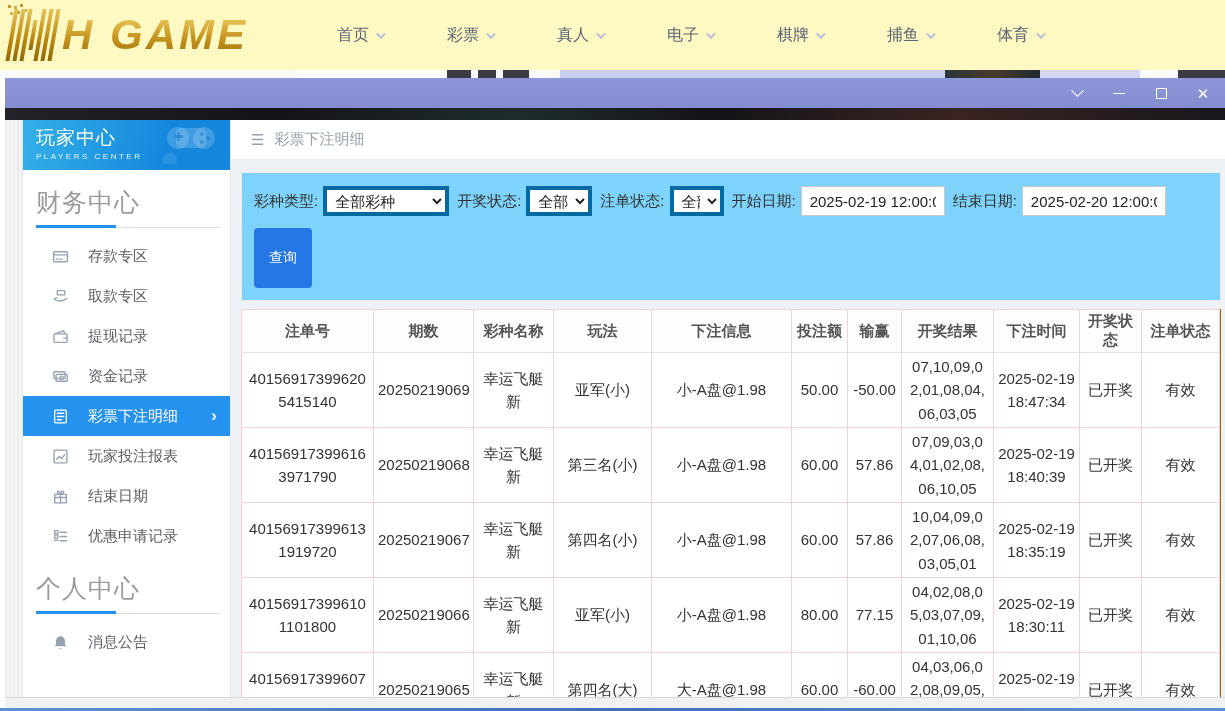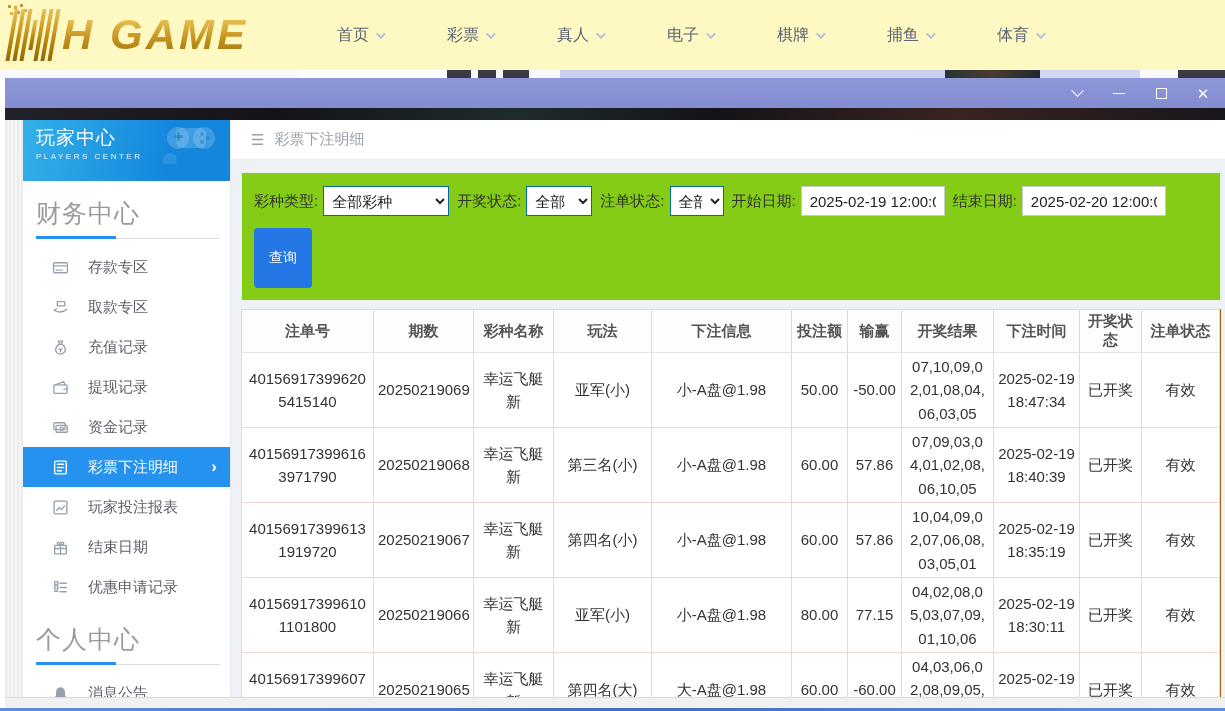--- a/index.html
+++ b/index.html
@@ -51,21 +51,21 @@
 
   .banner-strip { position:absolute; left:0; top:30px; width:100%; height:12px;
     background:linear-gradient(90deg,#23222a,#141318 22%,#1f2c2e 42%,#141318 58%,#3a2421 78%,#18161c); }
 
   .win-body { position:absolute; left:0; top:42px; width:100%; height:577px; display:flex; overflow:hidden; }
   .gutter { width:18px; height:100%;
     background:repeating-linear-gradient(90deg,#ececec 0 2px,#f5f5f5 2px 4px); }
 
   
   .sidebar { width:208px; height:100%; background:#fff; border-right:1px solid #e8e8e8; overflow:hidden; }
-  .sb-header { position:relative; height:61px; overflow:hidden; padding:5px 0 14px 13px;
+  .sb-header { position:relative; height:50px; overflow:hidden; padding:5px 0 14px 13px;
     background:linear-gradient(100deg,#33b0e8,#1487dd 70%); }
   .sb-title { color:#fff; font-size:19px; letter-spacing:1px; }
   .sb-sub { color:#eaf6ff; font-size:8px; letter-spacing:2.5px; margin-top:1px; }
   .sb-pad { position:absolute; right:6px; top:2px; opacity:.8; }
   .sb-sec-title { margin:16px 10px 6px 13px; font-size:25px; color:#9b9b9b; letter-spacing:1px; }
   .sb-underline { position:relative; height:3px; margin:0 10px 8px 13px; }
   .sb-underline::after { content:""; position:absolute; left:0; right:0; bottom:0; border-bottom:1px solid #ddd; }
   .sb-underline::before { content:""; position:absolute; left:0; top:0; width:80px; height:3px; background:#2492ee; z-index:1; }
   .side-item { position:relative; height:40px; display:flex; align-items:center; padding-left:29px; cursor:pointer; color:#5a5f66; }
   .side-item .ic { width:17px; height:17px; margin-right:19px; color:#96a2b0; display:flex; align-items:center; }
@@ -74,25 +74,25 @@
   .side-item.active .ic { color:#fff; }
   .side-item.active .arrow { position:absolute; right:13px; color:#fff; font-size:17px; font-weight:700; }
 
   
   .main { flex:1; height:100%; background:#eef1f6; display:flex; flex-direction:column; overflow:hidden; }
   .crumb { height:40px; background:#fff; border-bottom:1px solid #ebebeb; display:flex; align-items:center; padding-left:20px; gap:10px; flex:none; }
   .crumb .burger { color:#97a1ad; font-size:15px; cursor:pointer; }
   .crumb .title { color:#97a1ad; font-size:15px; }
   .content { flex:1; padding:12px 4px 0 10px; display:flex; flex-direction:column; overflow:hidden; }
 
-  .filter-card { background:#84cc16; border:1px solid #ececec; padding:13px 12px 12px; flex:none; }
+  .filter-card { background:#7dd3fc; border:1px solid #ececec; padding:13px 12px 12px; flex:none; }
   .filter-row { display:flex; align-items:center; flex-wrap:nowrap; }
   .filter-row label { font-size:15px; color:#333; margin:0 5px 0 8px; white-space:nowrap; }
   .filter-row label:first-child { margin-left:0; }
-  .filter-card select { height:30px; font-size:15px; color:#222; border:1px solid #0369a1; background:#fff; padding:2px 4px; font-family:inherit; }
+  .filter-card select { height:30px; font-size:15px; color:#222; border:4px solid #0369a1; background:#fff; padding:2px 4px; font-family:inherit; }
   .sel-type { width:126px; } .sel-draw { width:66px; } .sel-order { width:54px; }
   .filter-card input[type=text] { height:30px; width:144px; font-size:15px; color:#222; border:1px solid #c9c9c9; padding:2px 8px; font-family:inherit; }
   .btn-query { margin-top:12px; background:#2577e5; border:none; color:#fff; font-size:14px;
     padding:21px 15px; border-radius:4px; cursor:pointer; font-family:inherit; }
 
   .table-wrap { margin-top:8px; background:#a16207; flex:1; overflow:hidden; }
   table.bet { border-collapse:collapse; table-layout:fixed; width:978px; background:#fff; }
   table.bet th, table.bet td { border:1px solid #f3d2d2; text-align:center; vertical-align:middle; }
   table.bet th { height:42px; font-size:15px; font-weight:700; color:#555; background:#fdfdfd; border-bottom:1px solid #e3e3e3; padding:2px; }
   table.bet td { height:75px; font-size:15px; color:#333; padding:2px 4px; line-height:1.55; }
@@ -221,30 +221,20 @@
                 <span class="lb">存款专区</span>
               </div>
               <div class="side-item">
                 <span class="ic">
                   <svg width="17" height="17" viewBox="0 0 16 16" fill="none" stroke="currentColor" stroke-width="1.3" stroke-linecap="round" stroke-linejoin="round">
                     <rect x="5" y="2.5" width="7" height="4" rx="0.5"></rect>
                     <path d="M2 10.5c2 2.2 8.5 2.6 12-0.8M2 10.5l2.5-1.2"></path>
                   </svg>
                 </span>
                 <span class="lb">取款专区</span>
-              </div>
-              <div class="side-item">
-                <span class="ic">
-                  <svg width="17" height="17" viewBox="0 0 16 16" fill="none" stroke="currentColor" stroke-width="1.3" stroke-linecap="round" stroke-linejoin="round">
-                    <path d="M6 2h4l-1.2 3h-1.6L6 2z"></path>
-                    <path d="M7 5C4.8 6 3.5 7.8 3.5 10a4.5 4.1 0 0 0 9 0C12.5 7.8 11.2 6 9 5"></path>
-                    <path d="M6.5 9.5h3M8 9.5v2.5"></path>
-                  </svg>
-                </span>
-                <span class="lb">充值记录</span>
               </div>
               <div class="side-item">
                 <span class="ic">
                   <svg width="17" height="17" viewBox="0 0 16 16" fill="none" stroke="currentColor" stroke-width="1.3" stroke-linecap="round" stroke-linejoin="round">
                     <path d="M3 5.5l8-3 1.2 3"></path>
                     <rect x="1.8" y="5.5" width="12.4" height="8" rx="1"></rect>
                     <path d="M11 9.5h3.2"></path>
                   </svg>
                 </span>
                 <span class="lb">提现记录</span>

